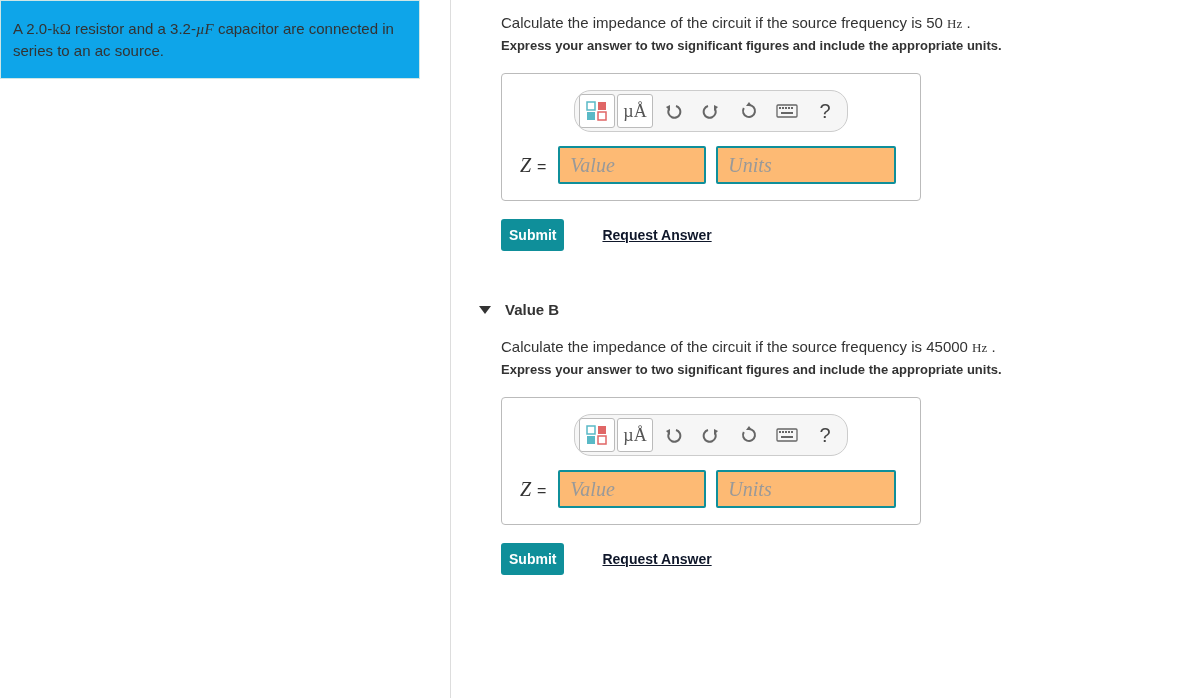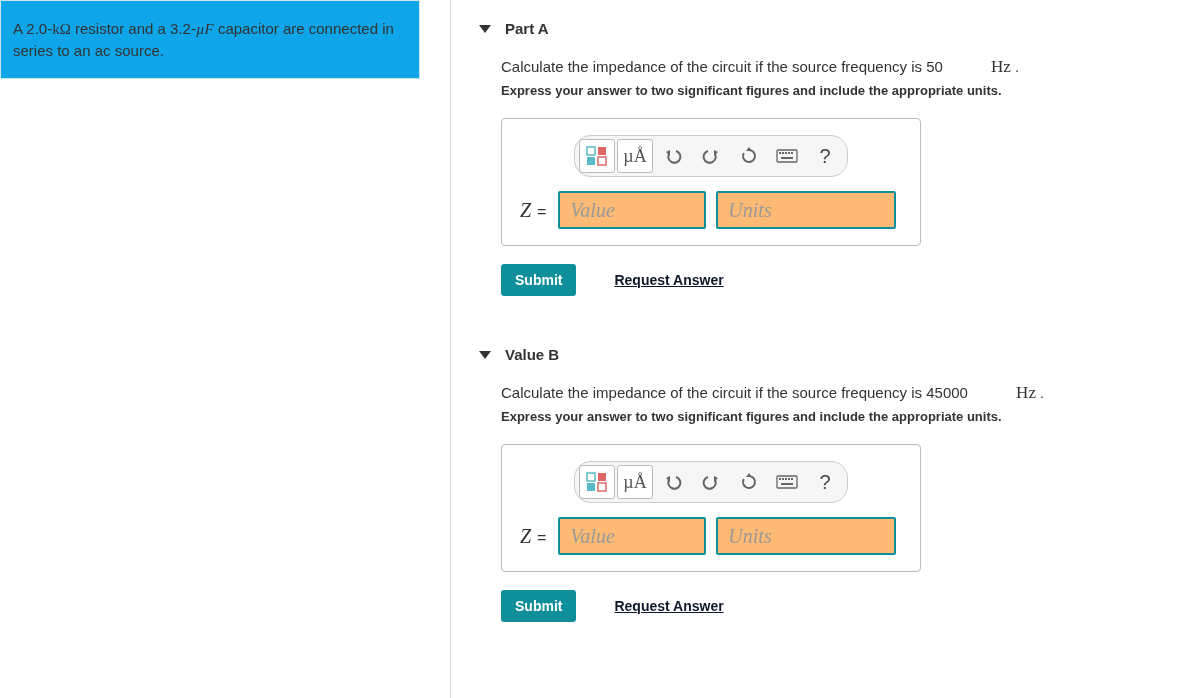--- a/index.html
+++ b/index.html
@@ -59,21 +59,21 @@
     font-size: 15px;
     color: #333;
     margin-bottom: 6px;
   }
   .instr2 {
     font-size: 13px;
     font-weight: bold;
     color: #333;
     margin-bottom: 20px;
   }
-  .hz { font-family: 'Times New Roman', serif; font-size: 17px; margin-left: 44px;}
+  .hz { font-family: 'Times New Roman', serif; font-size: 13px;}
   .answer-box {
     border: 1px solid #bbb;
     border-radius: 4px;
     width: 420px;
     padding: 16px 14px 16px 14px;
   }
   .toolbar {
     display: flex;
     align-items: center;
     gap: 2px;
@@ -138,21 +138,21 @@
     margin-top: 18px;
     display: flex;
     align-items: center;
     gap: 18px;
   }
   .submit-btn {
     background: #0f8f9a;
     color: #fff;
     border: none;
     border-radius: 3px;
-    padding: 8px 14px;
+    padding: 8px 8px;
     font-size: 14px;
     font-weight: bold;
     cursor: pointer;
   }
   .request-link {
     color: #0f172a;
     font-weight: bold;
     text-decoration: underline;
     font-size: 14px;
     cursor: pointer;
@@ -167,24 +167,20 @@
 <div class="page">
   <div class="left-col">
     <div class="problem-box">
       <span>A 2.0-</span><span class="kohm">kΩ</span><span> resistor and a 3.2-</span><span class="muF">µF</span><span> capacitor are connected in series to an ac source.</span>
     </div>
   </div>
 
   <div class="right-col">
 
     <div class="part">
-      <div class="part-header">
-        <div class="tri-down"></div>
-        <div class="part-title">Part A</div>
-      </div>
       <div class="part-body">
         <div class="instr1">
           <span>Calculate the impedance of the circuit if the source frequency is 50 </span><span class="hz">Hz</span><span> .</span>
         </div>
         <div class="instr2">Express your answer to two significant figures and include the appropriate units.</div>
 
         <div class="answer-box">
           <div class="toolbar">
             <div class="tool tool-templ">
               <svg class="templ-svg" width="22" height="20">

